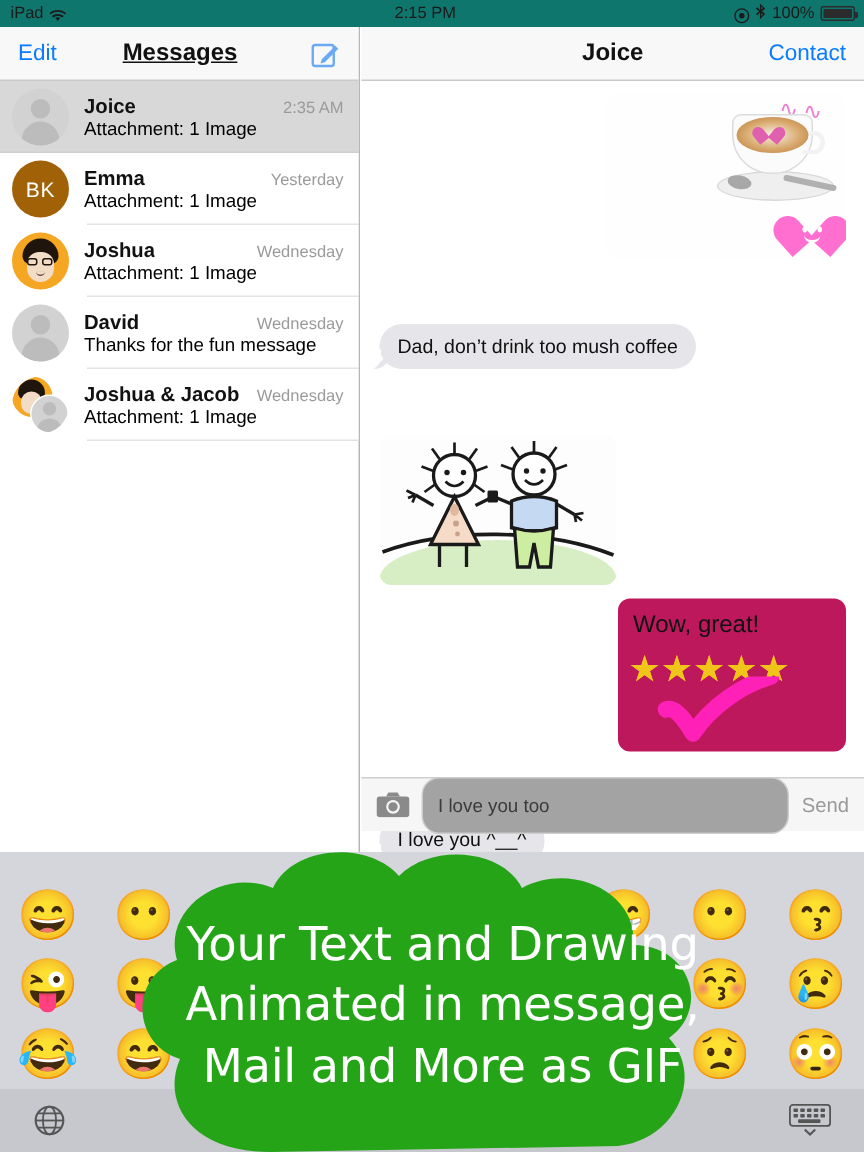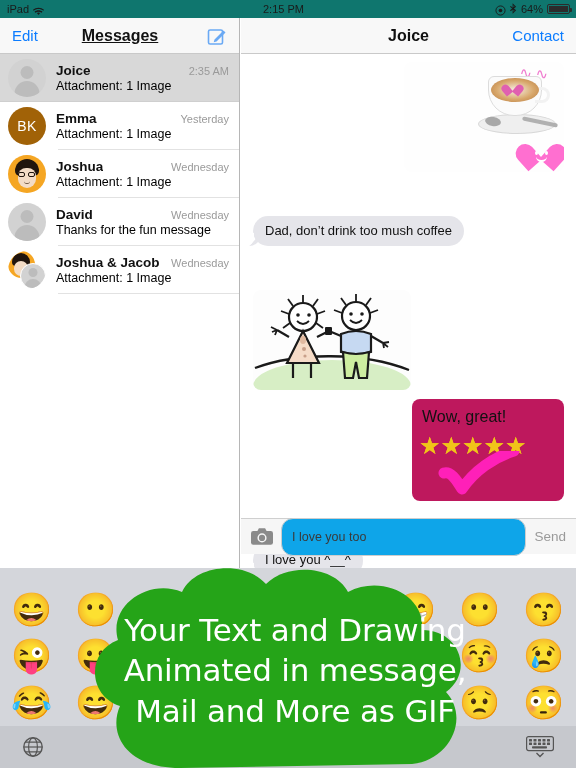--- a/index.html
+++ b/index.html
@@ -148,21 +148,21 @@
   .check { position:absolute; left:24px; top:52px; width:90px; height:44px; }
 
   
   .inputbar {
     position:absolute; left:0; bottom:0; width:335px; height:36px;
     background:#f6f6f6; border-top:1px solid #cfcfcf;
     display:flex; align-items:center; padding:0 10px; gap:8px;
   }
   .cam { width:22px; height:17px; flex:0 0 22px; }
   .textfield {
-    flex:1; height:38px; background:#0ea5e9; border:1px solid #cdcdcd; border-radius:12px;
+    flex:1; height:38px; background:#a3a3a3; border:1px solid #cdcdcd; border-radius:12px;
     display:flex; align-items:center; padding:0 10px; font-size:12.5px; color:#3a3a3a;
   }
   .send-btn { font-size:13.5px; color:#9a9a9a; flex:0 0 auto; }
 
   
   .keyboard {
     position:absolute; left:0; bottom:0; width:576px; height:200px;
     background:#d4d6db;
   }
   .kb-dots { position:absolute; top:6px; left:0; width:576px; display:flex; justify-content:center; gap:8px; }
@@ -212,21 +212,21 @@
         <svg viewBox="0 0 12 12" width="11" height="11">
             <circle cx="6" cy="6" r="5" fill="none" stroke="#1a1a1a" stroke-width="1"></circle>
             <path d="M4 6a2 2 0 0 1 4 0 2 2 0 0 1-4 0z" fill="#1a1a1a"></path>
           </svg>
       </span>
       <span class="bt-ico">
         <svg viewBox="0 0 8 12" width="7" height="11">
             <path d="M3 0v5L1 3 0 4l2.5 2L0 8l1 1 2-2v5l4-4-2.5-2L7 4 3 0zm1 2.3 1.2 1.2L4 4.7V2.3zm0 5 1.2 1.2L4 9.7V7.3z" fill="#1a1a1a"></path>
           </svg>
       </span>
-      <span>64%</span>
+      <span>100%</span>
       <span class="battery">
           <i></i>
         </span>
     </div>
   </div>
 
   <div class="left-pane">
 
     <div class="left-nav">
       <span class="edit-btn">Edit</span>

